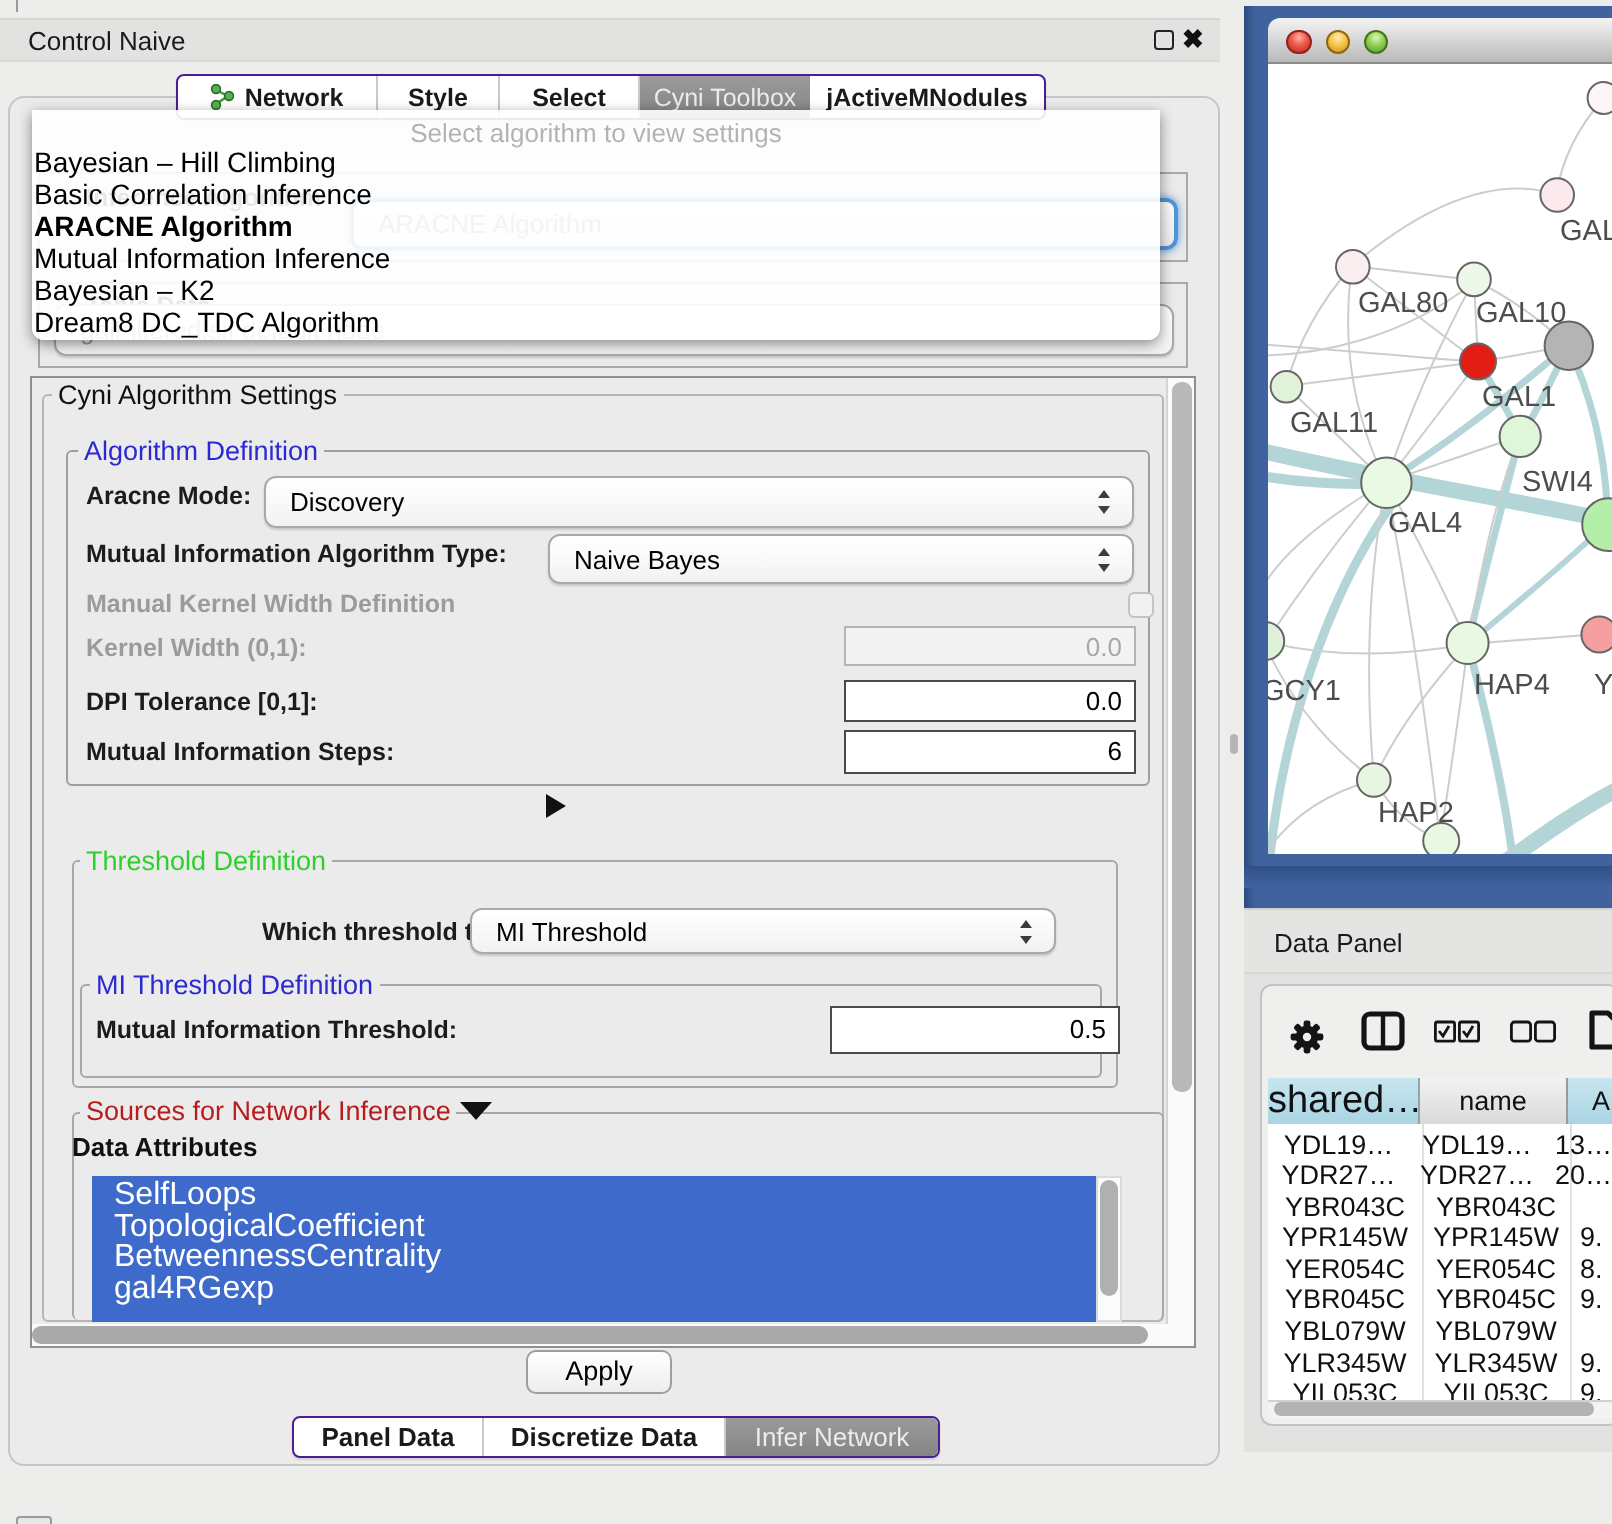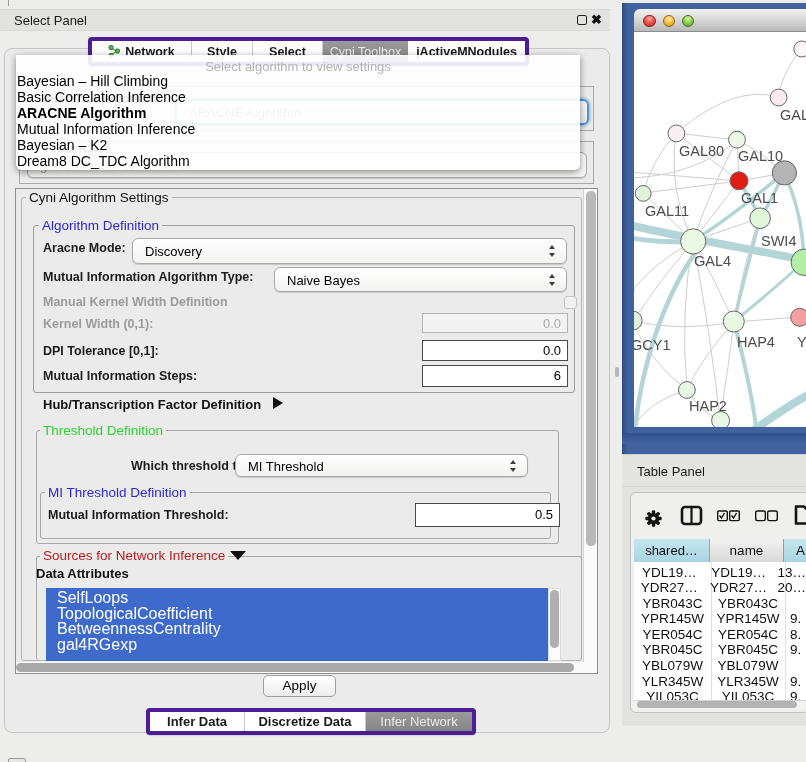--- a/index.html
+++ b/index.html
@@ -10,35 +10,35 @@
 .lbl{position:absolute;font-size:12.5px;font-weight:bold;color:#1c1c1c;white-space:nowrap;}
 .glbl{position:absolute;font-size:12.5px;font-weight:bold;color:#9b9b9b;white-space:nowrap;}
 .field{position:absolute;background:#fff;border:1px solid #4a4a4a;font-size:13px;color:#000;text-align:right;padding-right:6px;box-sizing:border-box;line-height:20px;}
 .combo{position:absolute;background:linear-gradient(#ffffff,#f2f2f1);border:1px solid #a9a9a9;border-radius:6px;box-shadow:0 1px 1px rgba(0,0,0,0.15);box-sizing:border-box;}
 .combo .ct{position:absolute;left:12px;top:50%;transform:translateY(-50%);font-size:13px;color:#000;}
 .arr{position:absolute;right:10px;top:50%;transform:translateY(-50%);width:7px;height:12px;}
 .arr:before{content:"";position:absolute;left:0;top:0;border-left:3.5px solid transparent;border-right:3.5px solid transparent;border-bottom:4.5px solid #3d3d3d;}
 .arr:after{content:"";position:absolute;left:0;bottom:0;border-left:3.5px solid transparent;border-right:3.5px solid transparent;border-top:4.5px solid #3d3d3d;}
 .grp{position:absolute;border:1px solid #b3b3b3;border-radius:3px;}
 .gtitle{position:absolute;font-size:13.5px;font-weight:normal;white-space:nowrap;background:#ebebeb;padding:0 3px;}
-.seg{position:absolute;display:flex;background:#fff;border:4px solid #4c1d95;border-radius:4px;overflow:hidden;box-shadow:0 1px 1px rgba(0,0,0,0.12);}
+.seg{position:absolute;display:flex;background:#fff;border:1px solid #4c1d95;border-radius:4px;overflow:hidden;box-shadow:0 1px 1px rgba(0,0,0,0.12);}
 .seg>div{display:flex;align-items:center;justify-content:center;font-size:12.5px;font-weight:bold;color:#1a1a1a;border-right:1px solid #c9c9c9;box-sizing:border-box;}
 .seg>div:last-child{border-right:none;}
 .seg>div.sel{background:linear-gradient(#9a9a9a,#858585);color:#ececec;border-right:none;}
 .seg.bot>div{font-size:13px;}
 </style>
 </head>
 <body>
 <div id="root">
 
 <div class="abs" style="left:0;top:0;width:617px;height:762px;background:#ededec;"></div>
 
 <div class="abs" style="left:0;top:9px;width:610px;height:22px;background:#e2e2e0;border-top:1px solid #d6d6d4;border-bottom:1px solid #d8d8d6;box-sizing:border-box;"></div>
 <div class="abs" style="left:8px;top:0;width:1px;height:6px;background:#9a9a9a;"></div>
-<div class="abs" style="left:14px;top:13px;font-size:13px;color:#1a1a1a;">Select Panel</div>
+<div class="abs" style="left:14px;top:13px;font-size:13px;color:#1a1a1a;">Control Naive</div>
 <div class="abs" style="left:577px;top:15px;width:8px;height:8px;border:1.5px solid #222;border-radius:2px;"></div>
 <div class="abs" style="left:591px;top:12px;font-size:13px;font-weight:bold;color:#111;">✖</div>
 
 <div class="abs" style="left:4px;top:48px;width:606px;height:685px;background:#ebebeb;border:1px solid #c6c6c6;border-radius:8px;box-sizing:border-box;"></div>
 
 <div class="seg" style="left:88px;top:37px;height:21px;width:433px;">
   <div style="width:100px;">
     <svg width="13" height="13" viewBox="0 0 13 13" style="margin-right:4px;">
       <line x1="3" y1="3" x2="9" y2="6" stroke="#3d9437" stroke-width="1.2"></line>
       <line x1="3" y1="10" x2="9" y2="6" stroke="#3d9437" stroke-width="1.2"></line>
@@ -90,21 +90,20 @@
 </div>
 <div class="glbl" style="left:43px;top:295px;">Manual Kernel Width Definition</div>
 <div class="abs" style="left:564px;top:296px;width:13px;height:13px;background:#f1f1f1;border:1px solid #c3c3c3;border-radius:3px;box-sizing:border-box;"></div>
 <div class="glbl" style="left:43px;top:317px;">Kernel Width (0,1):</div>
 <div class="field" style="left:422px;top:313px;width:146px;height:20px;background:#f3f3f3;border:1px solid #b5b5b5;color:#a9a9a9;">0.0</div>
 <div class="lbl" style="left:43px;top:344px;">DPI Tolerance [0,1]:</div>
 <div class="field" style="left:422px;top:340px;width:146px;height:21px;">0.0</div>
 <div class="lbl" style="left:43px;top:369px;">Mutual Information Steps:</div>
 <div class="field" style="left:422px;top:365px;width:146px;height:22px;">6</div>
 
-<div class="abs" style="left:43px;top:397px;font-size:13px;font-weight:bold;color:#111;">Hub/Transcription Factor Definition</div>
 <div class="abs" style="left:273px;top:397px;width:0;height:0;border-top:6.5px solid transparent;border-bottom:6.5px solid transparent;border-left:10px solid #111;"></div>
 
 <div class="grp" style="left:36px;top:430px;width:521px;height:112px;border-color:#a8a8a8;"></div>
 <div class="gtitle" style="left:40px;top:423px;color:#2ed02e;">Threshold Definition</div>
 <div class="lbl" style="left:83px;top:459px;margin-left:48px;">Which threshold to use:</div>
 <div class="combo" style="left:235px;top:454px;width:293px;height:23px;">
   <span class="ct">MI Threshold</span>
       <span class="arr"></span>
 </div>
 <div class="grp" style="left:40px;top:492px;width:509px;height:45px;border-color:#a8a8a8;"></div>
@@ -119,21 +118,21 @@
 
 <div class="abs" style="left:46px;top:588px;width:502px;height:73px;background:#3e6bcb;overflow:hidden;">
   <div style="font-size:16px;color:#fff;padding-left:11px;line-height:15.5px;padding-top:2px;">SelfLoops<br>TopologicalCoefficient<br>BetweennessCentrality<br>gal4RGexp</div>
 </div>
 <div class="abs" style="left:548px;top:588px;width:13px;height:73px;background:#fbfbfb;border:1px solid #dadada;box-sizing:border-box;"></div>
 <div class="abs" style="left:550px;top:590px;width:9px;height:58px;background:#b0b0b0;border-radius:4.5px;"></div>
 
 <div class="abs" style="left:263px;top:675px;width:73px;height:22px;background:linear-gradient(#ffffff,#ededed);border:1px solid #9e9e9e;border-radius:5px;box-sizing:border-box;text-align:center;line-height:20px;font-size:13.5px;color:#000;">Apply</div>
 
 <div class="seg bot" style="left:146px;top:708px;height:19px;width:322px;">
-  <div style="width:95px;">Infer Data</div>
+  <div style="width:95px;">Panel Data</div>
   <div style="width:121px;">Discretize Data</div>
   <div class="sel" style="width:106px;font-weight:normal;">Infer Network</div>
 </div>
 
 <div class="abs" style="left:8px;top:758px;width:16px;height:10px;background:#e6e6e6;border:1.5px solid #9a9a9a;border-radius:2px;"></div>
 
 <div class="abs" style="left:615px;top:367px;width:4px;height:10px;background:#b5b5b5;border-radius:2px;"></div>
 
 <div class="abs" style="left:16px;top:55px;width:564px;height:115px;background:rgba(255,255,255,0.9);border-radius:0 0 6px 6px;box-shadow:0 2px 7px rgba(0,0,0,0.45);z-index:30;">
   <div style="position:absolute;left:0;top:4px;width:100%;text-align:center;font-size:13px;color:#b3b3b3;">Select algorithm to view settings</div>
@@ -222,21 +221,21 @@
     <text x="694" y="266">GAL4</text>
     <text x="737" y="347">HAP4</text>
     <text x="797" y="347">YJ</text>
     <text x="631" y="350">GCY1</text>
     <text x="689" y="411">HAP2</text>
   </g>
 </svg>
 
 <div class="abs" style="left:622px;top:454px;width:184px;height:308px;background:#ededec;"></div>
 <div class="abs" style="left:622px;top:454px;width:184px;height:33px;background:#e4e4e2;border-top:1px solid #cfcfcf;border-bottom:1px solid #d8d8d6;box-sizing:border-box;"></div>
-<div class="abs" style="left:637px;top:464px;font-size:13px;color:#1a1a1a;">Table Panel</div>
+<div class="abs" style="left:637px;top:464px;font-size:13px;color:#1a1a1a;">Data Panel</div>
 <div class="abs" style="left:622px;top:487px;width:184px;height:239px;background:#e2e2e0;"></div>
 
 <div class="abs" style="left:630px;top:492px;width:180px;height:221px;background:#efefee;border:1px solid #c2c2c2;border-radius:6px;box-sizing:border-box;"></div>
 
 <svg class="abs" style="left:630px;top:492px;" width="176" height="46" viewBox="0 0 176 46">
 
   <g transform="translate(23.5,26.5)" fill="#141414">
     <circle r="5.6"></circle>
     <rect x="-1.7" y="-8.2" width="3.4" height="16.4" rx="1.2"></rect>
     <rect x="-1.7" y="-8.2" width="3.4" height="16.4" rx="1.2" transform="rotate(45)"></rect>
@@ -254,21 +253,21 @@
     <rect x="99.7" y="19" width="9.6" height="9.6" rx="1" stroke-width="1.4"></rect>
     <path d="M101.5,23.5 l2,2.5 3,-5" stroke-width="1.4"></path>
     <rect x="125.7" y="19" width="9.6" height="9.6" rx="1.5" stroke-width="1.4"></rect>
     <rect x="137.7" y="19" width="9.6" height="9.6" rx="1.5" stroke-width="1.4"></rect>
   </g>
 
   <path d="M166,14.5 h8 l6,6 v11 h-14 z" fill="none" stroke="#141414" stroke-width="2.6" stroke-linejoin="round"></path>
 </svg>
 
 <div class="abs" style="left:634px;top:539px;width:172px;height:23px;overflow:hidden;">
-  <div style="position:absolute;left:0;top:0;width:76px;height:23px;background:linear-gradient(#c6e6f0,#aad4e2);border-right:1px solid #8fa6ad;box-sizing:border-box;text-align:center;font-size:13px;color:#111;line-height:23px;">shared…</div>
+  <div style="position:absolute;left:0;top:0;width:76px;height:23px;background:linear-gradient(#c6e6f0,#aad4e2);border-right:1px solid #8fa6ad;box-sizing:border-box;text-align:right;font-size:19px;color:#111;line-height:23px;">shared…</div>
   <div style="position:absolute;left:76px;top:0;width:74px;height:23px;background:linear-gradient(#f2f2f2,#d9d9d9);border-right:1px solid #9a9a9a;box-sizing:border-box;text-align:center;font-size:13.5px;color:#111;line-height:23px;">name</div>
   <div style="position:absolute;left:150px;top:0;width:30px;height:23px;background:linear-gradient(#c6e6f0,#aad4e2);font-size:13.5px;color:#111;line-height:23px;padding-left:12px;">A</div>
 </div>
 
 <div class="abs" style="left:634px;top:562px;width:172px;height:138px;background:#fff;overflow:hidden;font-size:13.5px;color:#101010;">
   <div style="position:absolute;left:76.5px;top:0;width:1px;height:138px;background:#e0e0e0;"></div>
   <div style="position:absolute;left:150.5px;top:0;width:1px;height:138px;background:#e0e0e0;"></div>
 
   <div style="position:absolute;top:2.5px;width:100%;line-height:15.6px;">
     <div style="display:flex;">

